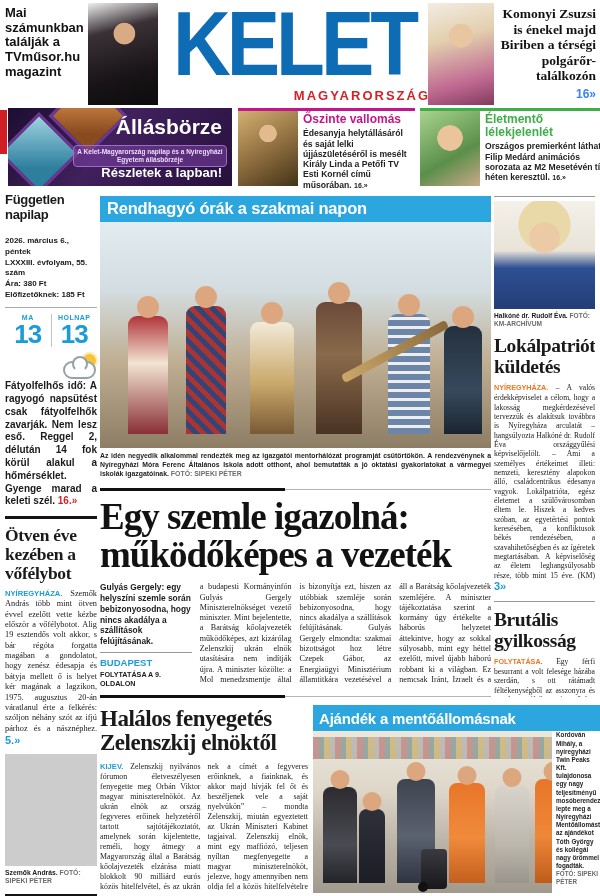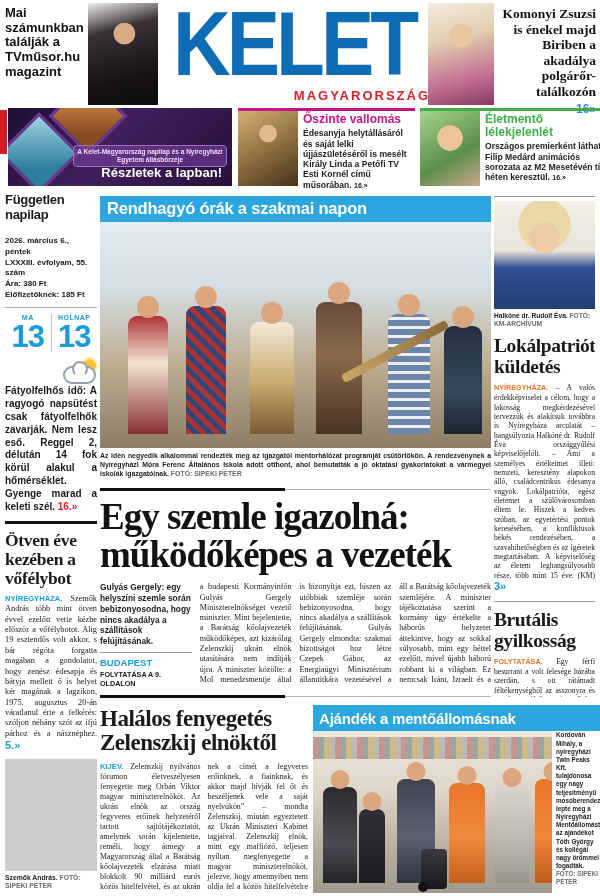--- a/index.html
+++ b/index.html
@@ -59,21 +59,21 @@
 
   
   .leftcol{position:absolute;left:5px;top:192px;width:92px;}
   .tagline{font-size:13px;font-weight:bold;letter-spacing:-.3px;}
   .pubinfo{margin-top:14px;font-size:8px;font-weight:bold;line-height:1.35;}
   .thin{border:0;border-top:1px solid #aaa;margin:6px 0;}
   .weatherbox{display:flex;text-align:center;}
   .wcell{flex:1;}
   .wcell+.wcell{border-left:1px solid #bcc3c9;}
   .wlabel{color:#1b9cd8;font-weight:bold;font-size:7px;letter-spacing:.5px;}
-  .wtemp{color:#1b9cd8;font-weight:bold;font-size:31px;line-height:1.02;letter-spacing:-1px;}
+  .wtemp{color:#1b9cd8;font-weight:bold;font-size:26px;line-height:1.02;letter-spacing:-1px;}
   .wtext{margin-top:6px;font-size:10px;font-weight:bold;line-height:1.28;text-align:justify;}
   .wicon{float:right;width:34px;height:25px;position:relative;margin:1px 0 1px 3px;}
   .wsun{position:absolute;right:1px;top:0;width:13px;height:13px;border-radius:50%;
         background:#f7c437;box-shadow:0 0 0 2px rgba(247,196,55,.35);}
   .wcloud{position:absolute;left:0;bottom:0;width:29px;height:14px;background:#fff;
         border:2px solid #97a1aa;border-radius:9px;}
   .wcloud::before{content:"";position:absolute;left:7px;top:-7px;width:12px;height:12px;
         border-radius:50%;background:#fff;border:2px solid #97a1aa;border-bottom-color:#fff;}
   .wpage{color:#d2232a;}
   .bar3{height:3px;background:#141414;margin:8px 0 7px;}
@@ -180,29 +180,30 @@
 <body>
 
 <div class="page">
 
   <div class="teaser-left">Mai számunkban találják a TVműsor.hu magazint</div>
   <div class="ph photo-demi"></div>
   <div class="logo">KELET</div>
   <div class="logo-sub">MAGYARORSZÁG</div>
   <div class="ph photo-komonyi"></div>
   <div class="teaser-right serif">
-    <span>Komonyi Zsuzsi is énekel majd Biriben a akadálya polgárőr-találkozón</span>
+    <span>Komonyi Zsuzsi is énekel majd Biriben a térségi polgárőr-találkozón</span>
     <span class="pg-red">16»</span>
   </div>
 
   <div class="edge-label"></div>
 
   <div class="promo-purple">
     <div class="diamond d1"></div>
     <div class="diamond d2"></div>
+    <div class="jobfair-title">Állásbörze</div>
     <div class="jobfair-sub">A Kelet-Magyarország napilap és a Nyíregyházi Egyetem állásbörzéje</div>
     <div class="jobfair-cta">Részletek a lapban!</div>
   </div>
 
   <div class="promo-card promo-mid">
     <div class="promo-bar" style="background:#c4158c"></div>
     <div class="promo-flex">
       <div class="ph promo-photo mid"></div>
       <div class="promo-textwrap">
         <div class="promo-title t-mag">Őszinte vallomás</div>

